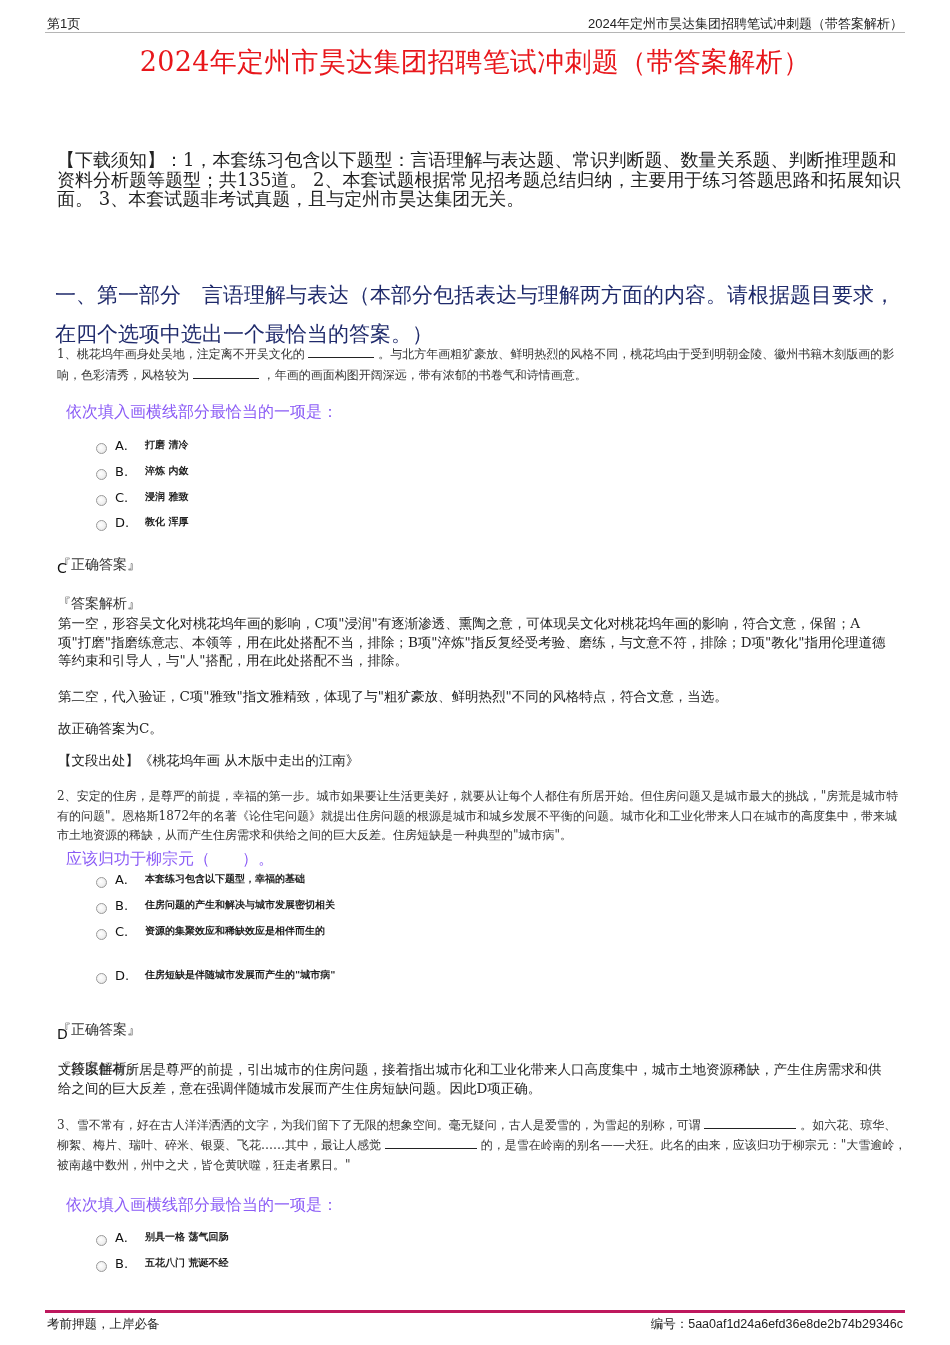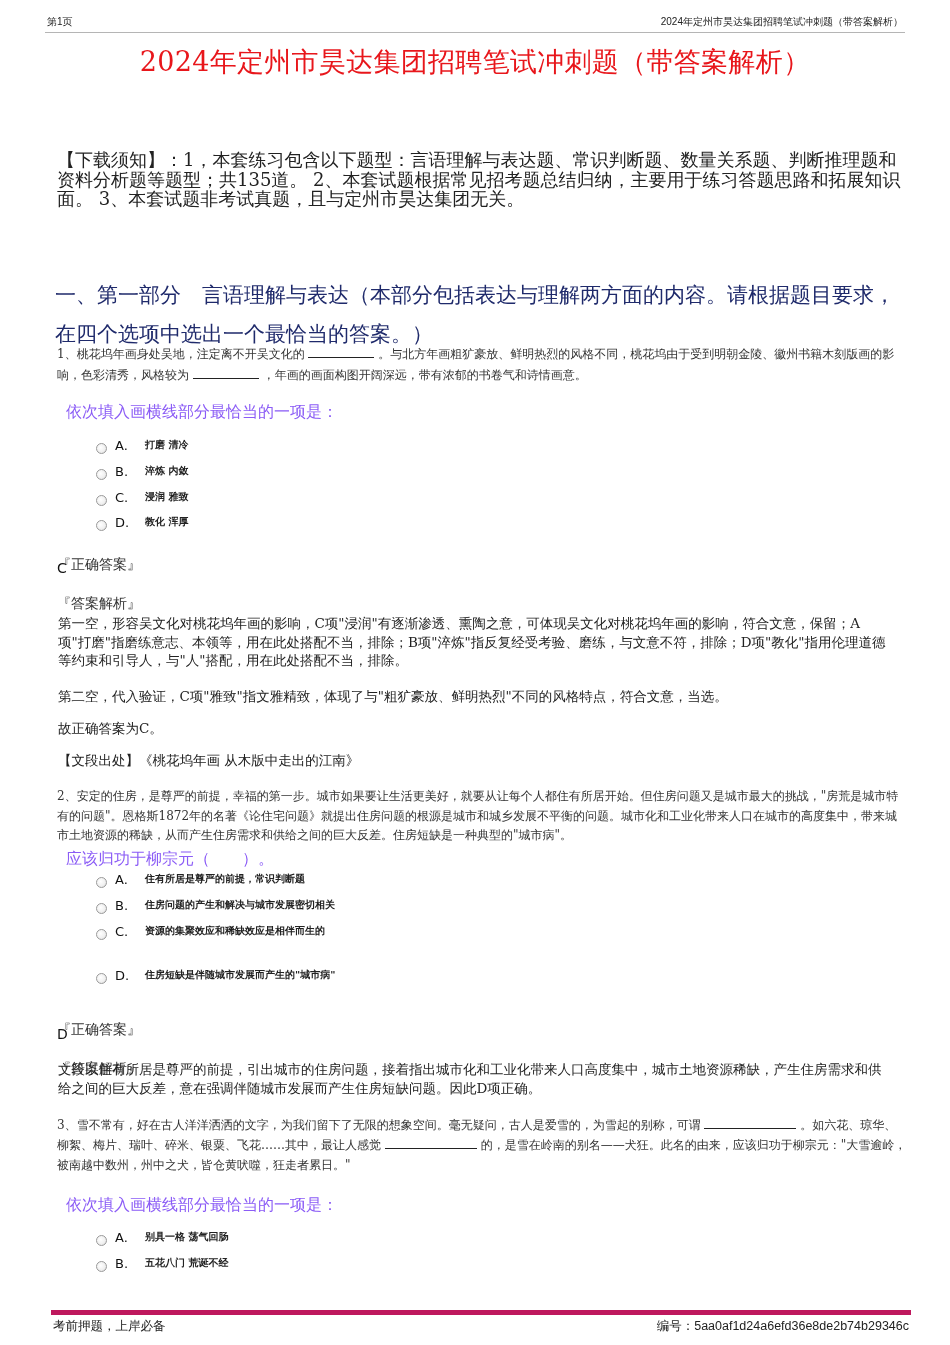--- a/index.html
+++ b/index.html
@@ -2,21 +2,21 @@
 <html><head>
 <meta charset="utf-8">
 <style>
   * { box-sizing: border-box; margin: 0; padding: 0; }
   html, body { width: 950px; height: 1345px; background: #ffffff; overflow: hidden; }
   body { position: relative; font-family: "DejaVu Serif", "Liberation Serif", serif; color: #222; }
 
   .page-header {
     position: absolute; left: 45px; top: 15px; width: 860px; height: 18px;
     border-bottom: 1px solid #b5b5b5;
-    font-family: "Liberation Sans", "DejaVu Sans", sans-serif; font-size: 10px; color: #222;
+    font-family: "Liberation Sans", "DejaVu Sans", sans-serif; font-size: 13px; color: #222;
   }
   .page-header .left { position: absolute; left: 2px; top: 0; }
   .page-header .right { position: absolute; right: 2px; top: 0; }
 
   .doc-title {
     position: absolute; left: 0; top: 44px; width: 950px; text-align: center;
     font-family: "DejaVu Serif", "Liberation Serif", serif;
     font-size: 27px; color: #e8161b; letter-spacing: 0.3px;
   }
 
@@ -61,22 +61,22 @@
     position: absolute; left: 57px; font-family: "DejaVu Sans", "Liberation Sans", sans-serif;
     font-size: 14px; color: #111;
   }
 
   .para {
     position: absolute; left: 58px; width: 835px; font-size: 13.5px; line-height: 18.5px; color: #222;
   }
 
   .page-footer {
     position: absolute; left: 45px; top: 1310px; width: 860px; height: 20px;
-    border-top: 5px solid #be185d;
-    font-family: "Liberation Sans", "DejaVu Sans", sans-serif; font-size: 12.5px; color: #222; margin-left: 6px;
+    border-top: 3px solid #be185d;
+    font-family: "Liberation Sans", "DejaVu Sans", sans-serif; font-size: 12.5px; color: #222;
   }
   .page-footer .left { position: absolute; left: 2px; top: 3px; }
   .page-footer .right { position: absolute; right: 2px; top: 3px; }
 </style>
 </head>
 <body>
 
 <div class="page-header">
   <span class="left">第1页</span>
   <span class="right">2024年定州市昊达集团招聘笔试冲刺题（带答案解析）</span>
@@ -127,21 +127,21 @@
 <div class="para" style="top:687px;">第二空，代入验证，C项"雅致"指文雅精致，体现了与"粗犷豪放、鲜明热烈"不同的风格特点，符合文意，当选。</div>
 <div class="para" style="top:719px;">故正确答案为C。</div>
 <div class="para" style="top:751px;">【文段出处】《桃花坞年画 从木版中走出的江南》</div>
 
 <div class="qstem" style="top:787px; line-height:19.5px;">2、安定的住房，是尊严的前提，幸福的第一步。城市如果要让生活更美好，就要从让每个人都住有所居开始。但住房问题又是城市最大的挑战，"房荒是城市特有的问题"。恩格斯1872年的名著《论住宅问题》就提出住房问题的根源是城市和城乡发展不平衡的问题。城市化和工业化带来人口在城市的高度集中，带来城市土地资源的稀缺，从而产生住房需求和供给之间的巨大反差。住房短缺是一种典型的"城市病"。</div>
 <div class="prompt" style="top:849px;">应该归功于柳宗元（　　）。</div>
 
 <div class="option" style="top:868px;">
   <span class="radio"></span>
   <span class="opt-letter">A.</span>
-  <span class="opt-text">住有所居是尊严的前提，常识判断题</span>
+  <span class="opt-text">本套练习包含以下题型，幸福的基础</span>
 </div>
 <div class="option" style="top:894px;">
   <span class="radio"></span>
   <span class="opt-letter">B.</span>
   <span class="opt-text">住房问题的产生和解决与城市发展密切相关</span>
 </div>
 <div class="option" style="top:920px;">
   <span class="radio"></span>
   <span class="opt-letter">C.</span>
   <span class="opt-text">资源的集聚效应和稀缺效应是相伴而生的</span>

